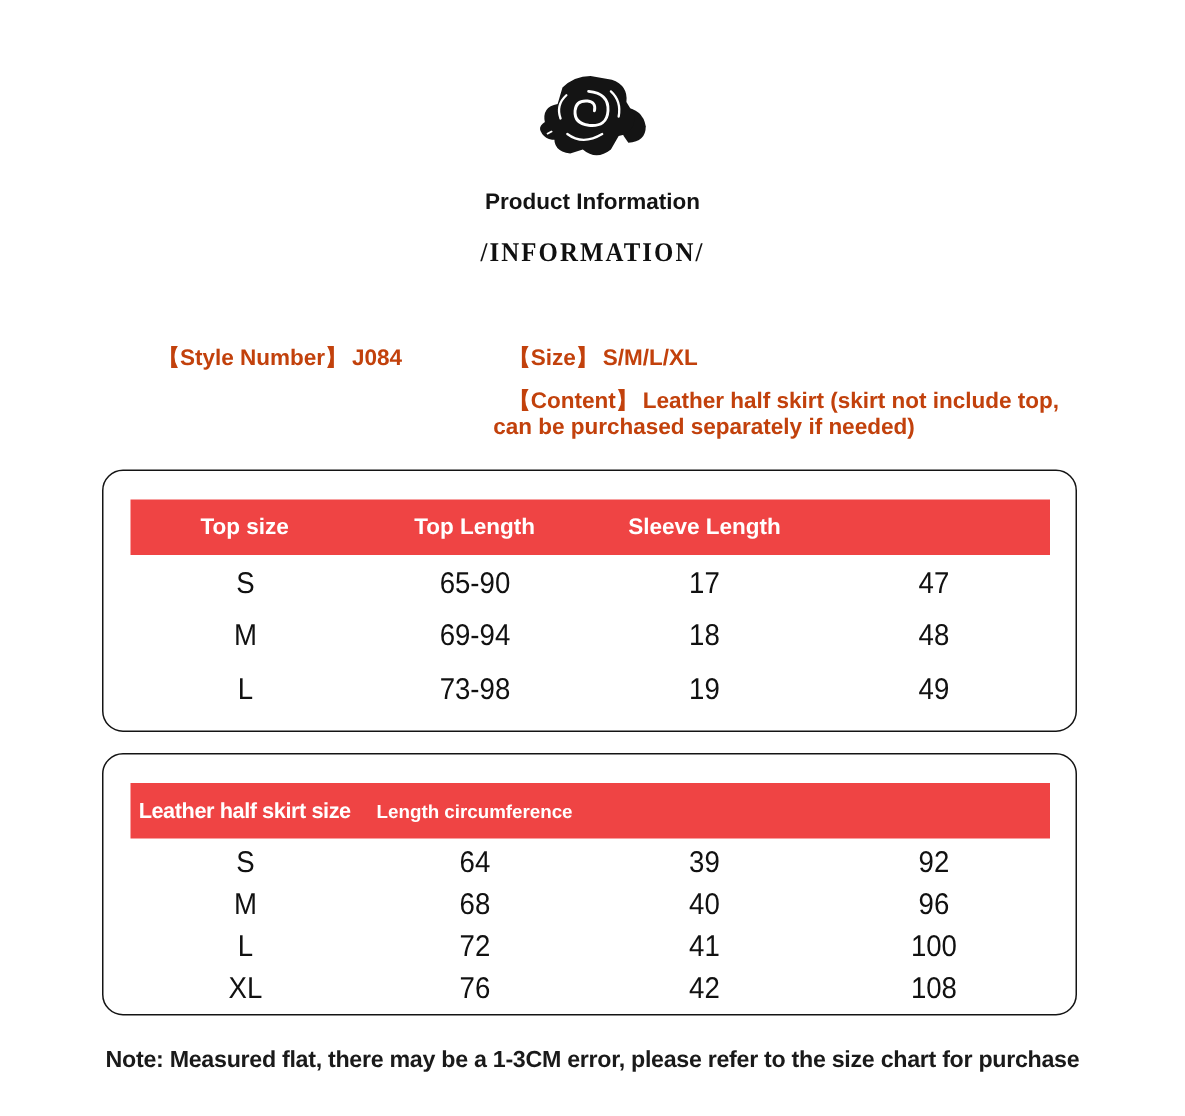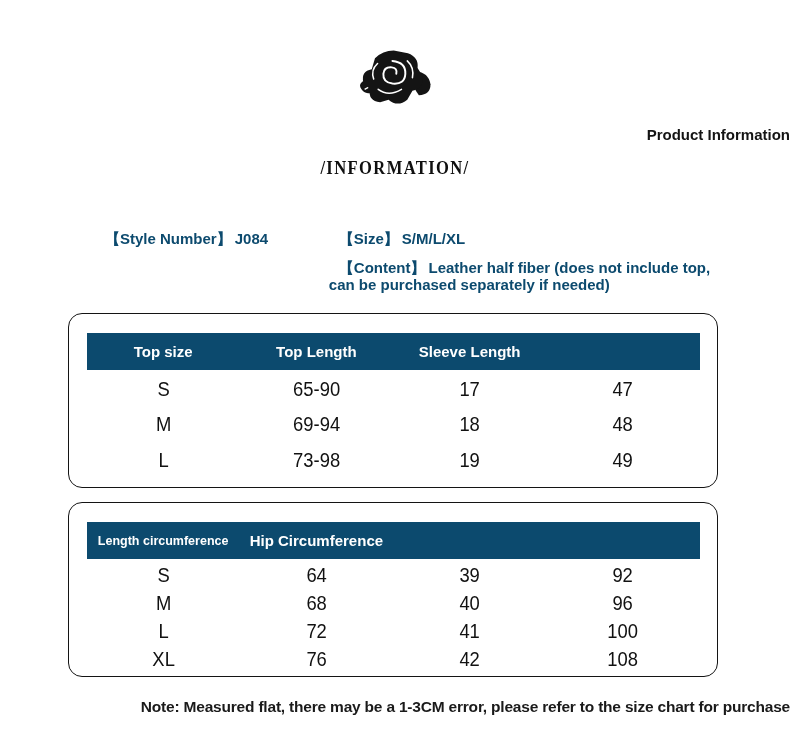--- a/index.html
+++ b/index.html
@@ -9,69 +9,69 @@
     color:#1b1b1b;
     position:relative;
     overflow:hidden;
   }
   .abs { position:absolute; }
 
   
   .rose-wrap { top:48px; left:0; width:100%; display:flex; justify-content:center; }
   .rose-wrap svg { width:80px; height:62px; }
   .page-title {
-    top:126px; left:0; width:100%; text-align:right;
+    top:126px; left:0; width:100%; text-align:center;
     font-size:15px; font-weight:bold; color:#141414;
   }
   .page-subtitle {
     top:158px; left:0; width:100%; text-align:center;
     font-family:"Liberation Serif", serif;
     font-size:18px; font-weight:bold; letter-spacing:1.5px;
     transform:scaleX(0.92); color:#101010;
   }
 
   
   .details { top:230px; left:95px; width:640px; display:flex; }
   .detail-col-left  { width:225px; }
   .detail-col-right { width:412px; margin-left:12px; }
   .detail {
     font-size:15px; font-weight:bold; line-height:17.5px;
-    text-indent:10px; margin-bottom:11px; color:#0c4a6e;
+    text-indent:10px; margin-bottom:11px; color:#c2410c;
   }
   .detail .dl { margin-right:3px; }
 
   
   .card {
     left:68px; width:650px; height:175px;
     border:1.5px solid #141414; border-radius:14px;
     background:#fff;
   }
   .card-1 { top:313px; }
   .card-2 { top:502px; }
   .thead {
     width:613px; height:37px; margin:19px auto 0;
-    background:#0c4a6e; color:#fff;
+    background:#ef4444; color:#fff;
     display:flex; align-items:center;
   }
   .th {
     width:25%; text-align:center; font-weight:bold; font-size:15px;
     white-space:nowrap;
   }
   .th.small { font-size:12.5px; }
   .tbody-1 { height:114px; display:flex; flex-direction:column; justify-content:space-around; padding:2px 0 6px; }
   .tbody-2 { height:118px; display:flex; flex-direction:column; justify-content:space-around; padding:2px 0 4px; }
   .trow { display:flex; align-items:center; width:613px; margin:0 auto; }
   .td {
     width:25%; text-align:center; font-size:20px; color:#111;
     transform:scaleX(0.92); white-space:nowrap;
   }
 
   
   .note {
-    top:698px; left:0; width:100%; text-align:right;
+    top:698px; left:0; width:100%; text-align:center;
     font-size:15.5px; font-weight:bold; color:#1a1a1a;
     letter-spacing:-0.2px;
   }
 </style>
 </head>
 <body>
 
 <div class="abs rose-wrap">
   <span>
     <svg viewBox="0 0 120 96" xmlns="http://www.w3.org/2000/svg" aria-hidden="true">
@@ -92,21 +92,21 @@
 </div>
 <div class="abs page-title">Product Information</div>
 <div class="abs page-subtitle">/INFORMATION/</div>
 
 <div class="abs details">
   <div class="detail-col-left">
     <p class="detail"><span class="dl">【Style Number】</span><span class="dv">J084</span></p>
   </div>
   <div class="detail-col-right">
     <p class="detail"><span class="dl">【Size】</span><span class="dv">S/M/L/XL</span></p>
-    <p class="detail"><span class="dl">【Content】</span><span class="dv">Leather half fiber (does not include top, can be purchased separately if needed)</span></p>
+    <p class="detail"><span class="dl">【Content】</span><span class="dv">Leather half skirt (skirt not include top, can be purchased separately if needed)</span></p>
   </div>
 </div>
 
 <div class="abs card card-1">
   <div class="thead">
     <span class="th">Top size</span>
     <span class="th">Top Length</span>
     <span class="th">Sleeve Length</span>
   </div>
   <div class="tbody-1">
@@ -126,22 +126,22 @@
       <span class="td">L</span>
       <span class="td">73-98</span>
       <span class="td">19</span>
       <span class="td">49</span>
     </div>
   </div>
 </div>
 
 <div class="abs card card-2">
   <div class="thead">
+    <span class="th" style="font-size:14.5px; letter-spacing:-0.3px;">Leather half skirt size</span>
     <span class="th small">Length circumference</span>
-    <span class="th">Hip Circumference</span>
   </div>
   <div class="tbody-2">
     <div class="trow">
       <span class="td">S</span>
       <span class="td">64</span>
       <span class="td">39</span>
       <span class="td">92</span>
     </div>
     <div class="trow">
       <span class="td">M</span>

